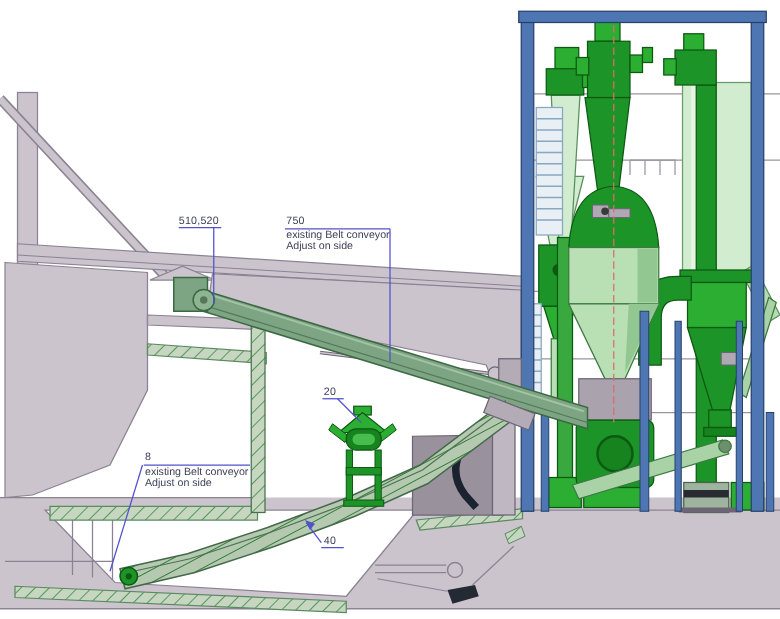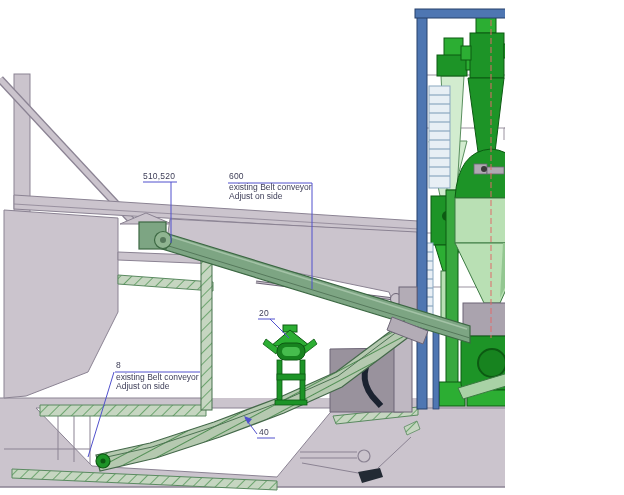--- a/index.html
+++ b/index.html
@@ -1,16 +1,16 @@
 <!DOCTYPE html>
 <html><head>
 <meta charset="utf-8">
 <style>
   html,body{margin:0;padding:0;background:#fff;}
-  .canvas{position:relative;width:505px;height:495px;background:#fff;overflow:hidden;
+  .canvas{position:relative;width:624px;height:495px;background:#fff;overflow:hidden;
           font-family:"Liberation Sans",sans-serif;}
   .scene{position:absolute;left:0;top:0;}
   .lbl{position:absolute;font-size:8.5px;line-height:9.5px;color:#3d3d57;white-space:nowrap;}
   .lbl.num{letter-spacing:.2px;}
 </style>
 </head>
 <body>
 
 <div class="canvas">
 
@@ -258,21 +258,21 @@
     <line x1="115" y1="372" x2="200" y2="372"></line>
     <line x1="114" y1="372" x2="88" y2="457"></line>
     <line x1="257" y1="438" x2="275" y2="438"></line>
     <line x1="257" y1="434" x2="245" y2="418"></line>
     <polygon points="244,416 252,419 248,424" fill="#5151cd" stroke="none"></polygon>
   </g>
 </svg>
 
 <div class="lbl num" style="left:143px;top:172px">510,520</div>
 
-<div class="lbl num" style="left:229px;top:172px">600</div>
+<div class="lbl num" style="left:229px;top:172px">750</div>
 <div class="lbl" style="left:229px;top:183px">existing Belt conveyor</div>
 <div class="lbl" style="left:229px;top:192px">Adjust on side</div>
 
 <div class="lbl num" style="left:259px;top:309px">20</div>
 
 <div class="lbl num" style="left:116px;top:361px">8</div>
 <div class="lbl" style="left:116px;top:373px">existing Belt conveyor</div>
 <div class="lbl" style="left:116px;top:382px">Adjust on side</div>
 
 <div class="lbl num" style="left:259px;top:428px">40</div>

